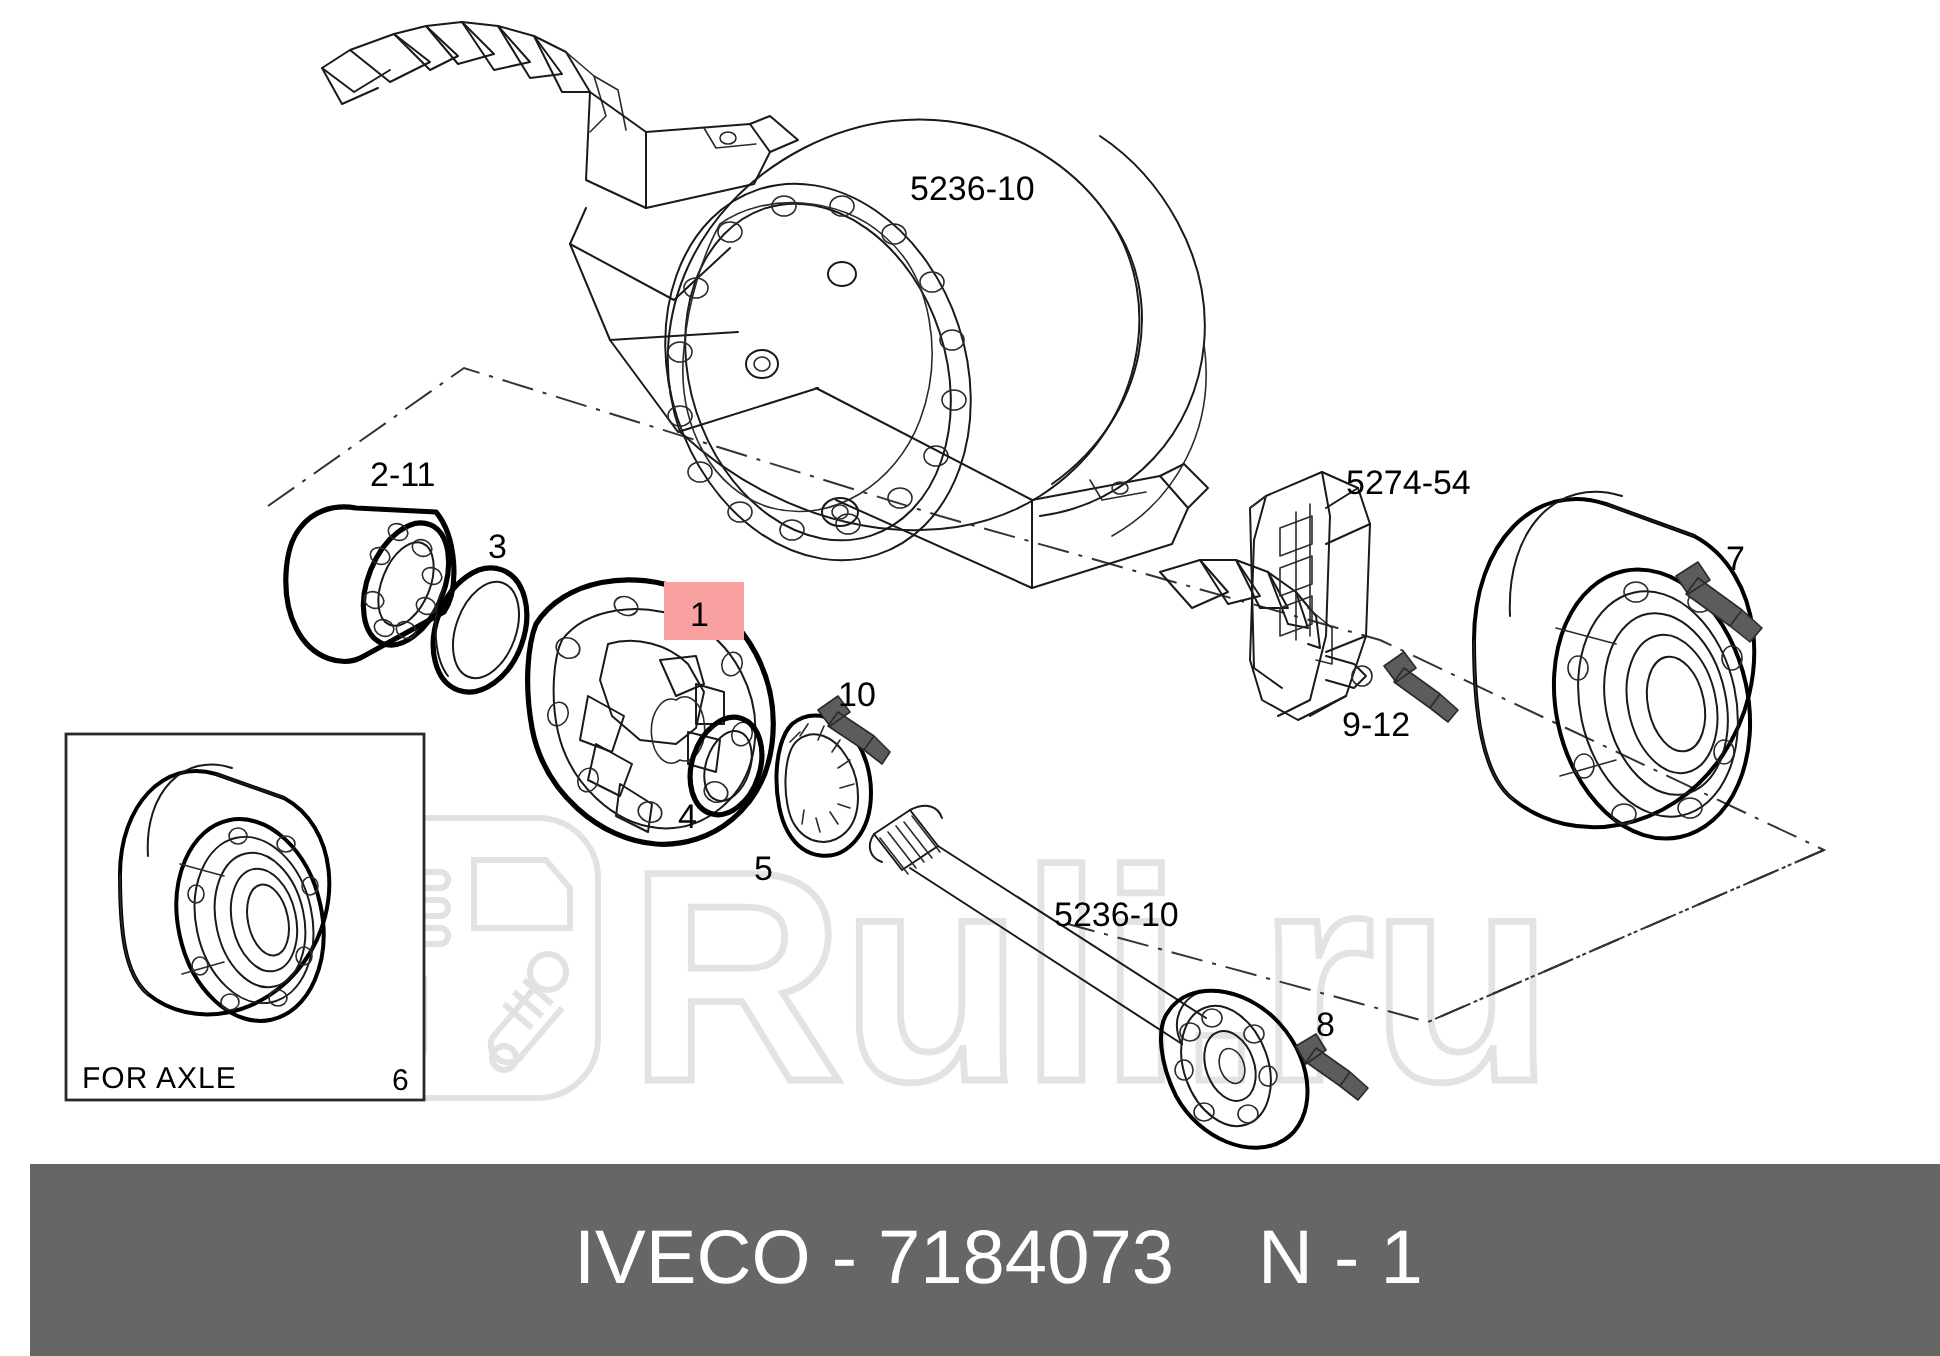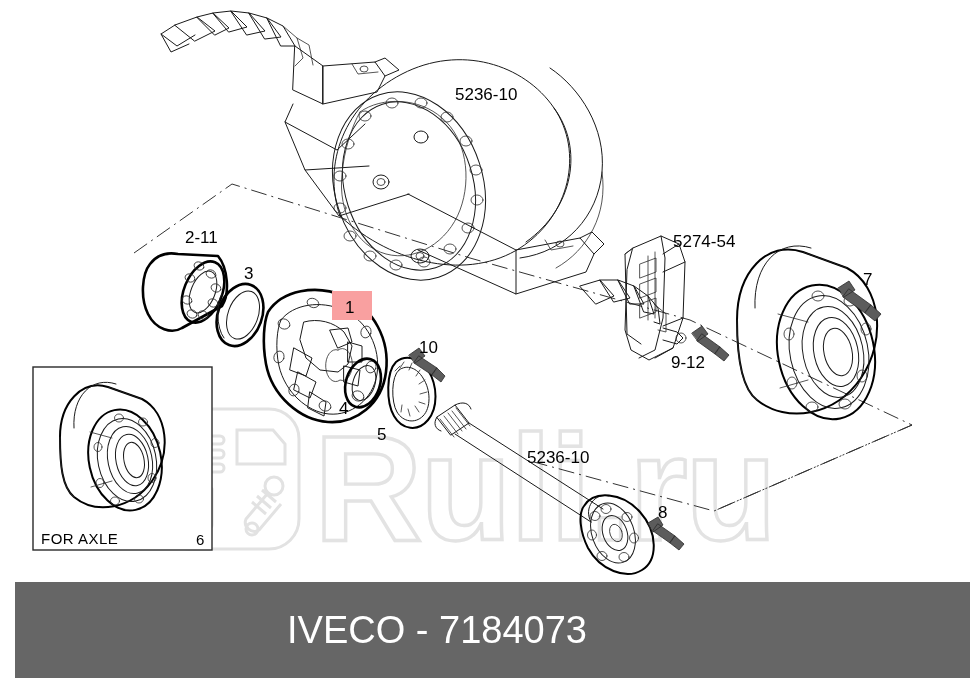--- a/index.html
+++ b/index.html
@@ -334,16 +334,19 @@
       <text class="lbl-ins" x="41" y="544">FOR AXLE</text>
     </svg>
 
   </div>
 
   <div id="footer">
     <div id="footer-inner">
       <div id="brand-block">
         <span class="ftxt">IVECO</span><span class="ftxt"> </span><span class="ftxt">-</span><span class="ftxt"> </span><span class="ftxt">7184073</span>
       </div>
+      <div id="code-block">
+        <span class="ftxt">N - 1</span>
+      </div>
     </div>
   </div>
 
 </div>
 
 </body></html>

